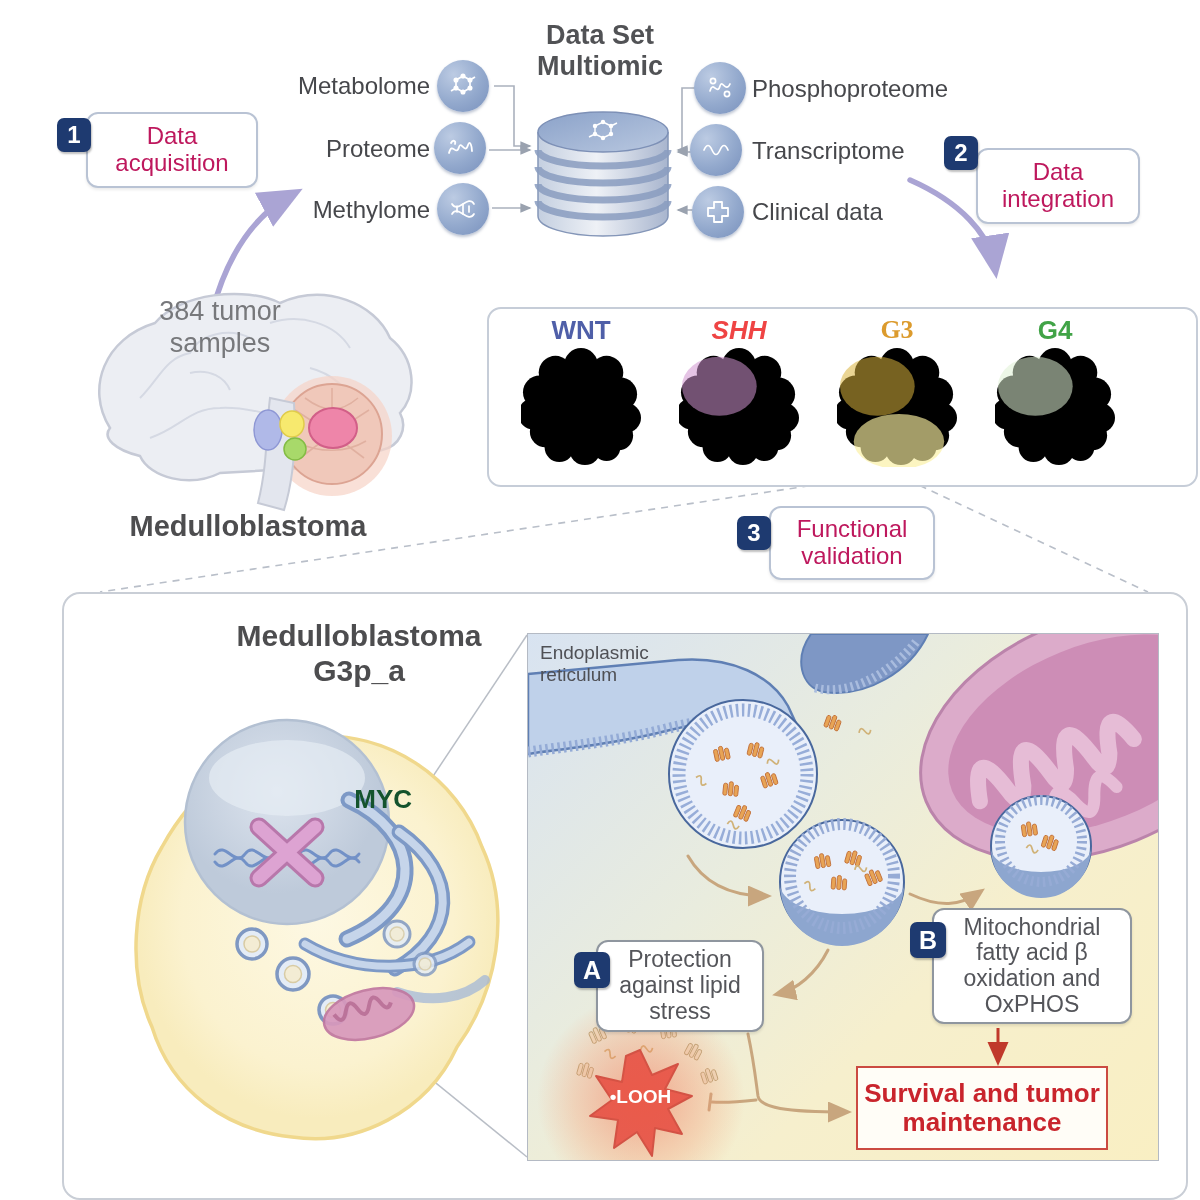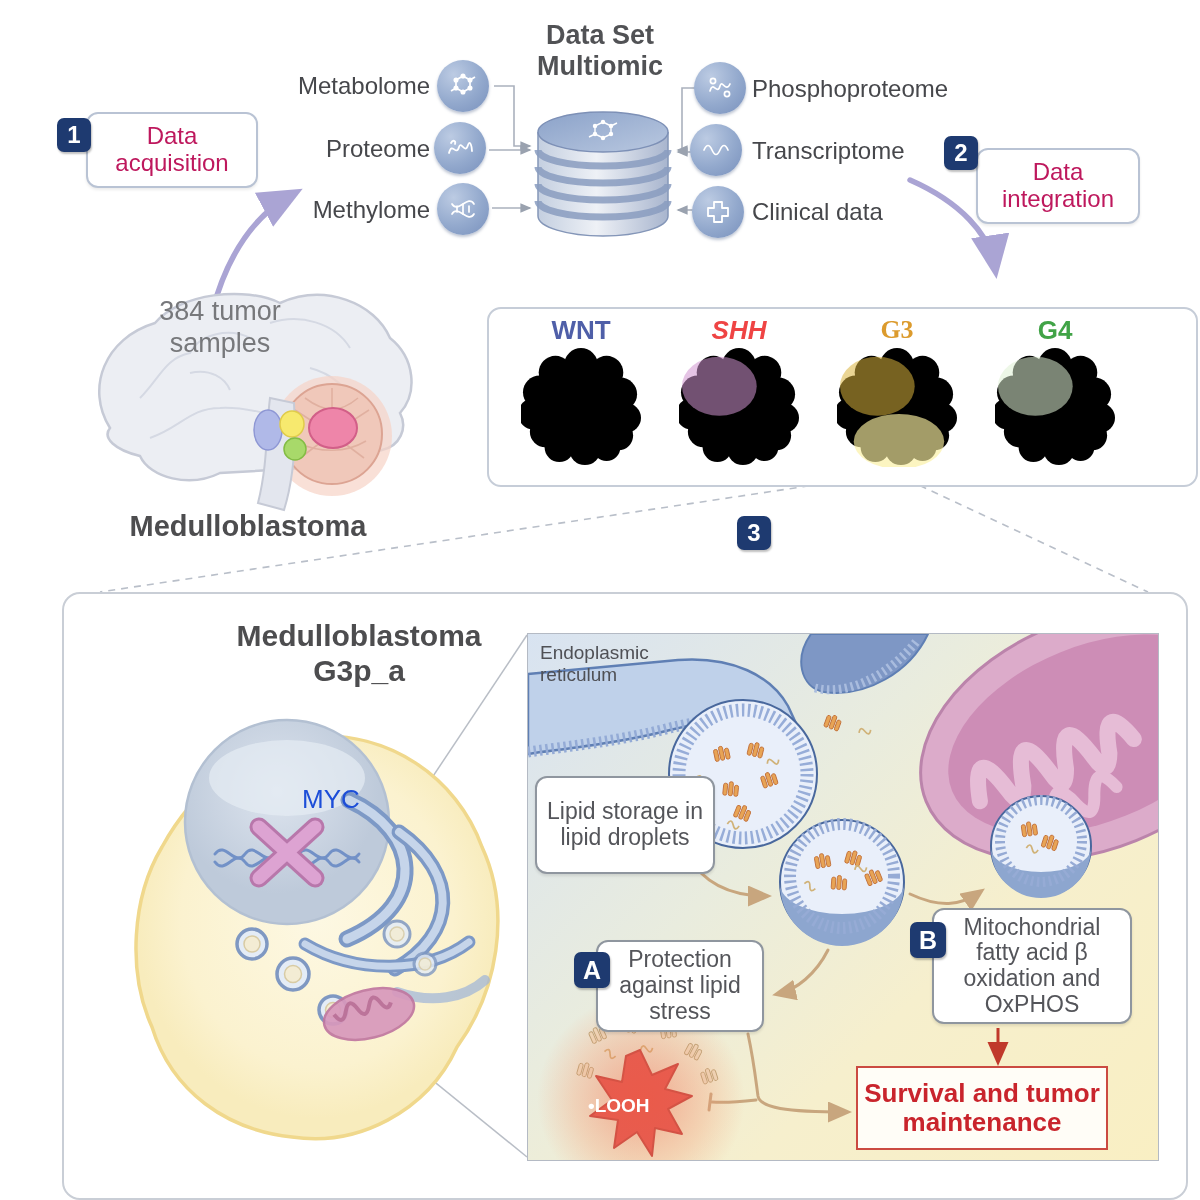--- a/index.html
+++ b/index.html
@@ -33,30 +33,30 @@
         border:1.5px solid #b4bac4;
         background:linear-gradient(135deg,#d8e3f1 0%,#e9ecde 38%,#f6efcd 65%,#f9efc3 100%);}
   .wbox{position:absolute;background:#fff;border:2px solid #8f969f;border-radius:12px;
         color:#54555a;font-size:23px;line-height:1.12;text-align:center;
         display:flex;align-items:center;justify-content:center;padding:6px 8px;box-sizing:border-box;
         box-shadow:0 2px 3px rgba(0,0,0,.10);z-index:6;}
   .dbadge{width:36px;height:36px;font-size:25px;z-index:7;}
   #er-label{position:absolute;left:12px;top:8px;font-size:19px;color:#4f5055;line-height:1.15;z-index:6;}
   #looh-glow{position:absolute;left:8px;top:360px;width:210px;height:210px;border-radius:50%;z-index:4;
         background:radial-gradient(circle,rgba(242,110,80,.55) 0%,rgba(246,150,110,.30) 45%,rgba(246,150,110,0) 70%);}
-  #looh-label{position:absolute;left:60px;top:452px;width:105px;z-index:7;
-        color:#fff;font-weight:bold;font-size:19px;margin-top:9px;}
+  #looh-label{position:absolute;left:60px;top:452px;width:105px;text-align:center;z-index:7;
+        color:#fff;font-weight:bold;font-size:19px;}
   #survival-box{position:absolute;left:328px;top:432px;width:252px;min-height:84px;background:#fffdf7;
         border:2.5px solid #cb4a41;border-radius:0;display:flex;align-items:center;justify-content:center;
         text-align:center;color:#c9242c;font-weight:bold;font-size:26px;line-height:1.1;z-index:6;padding:6px;box-sizing:border-box;}
   
   .brain-text{position:absolute;font-size:27px;color:#77787b;text-align:center;line-height:1.2;z-index:4;}
   .brain-caption{position:absolute;font-size:29px;font-weight:bold;color:#4d4d4f;z-index:4;}
-  #myc-label{position:absolute;left:238px;top:190px;width:110px;text-align:left;
-        font-size:26px;font-weight:normal;color:#1d4ed8;z-index:5;}
+  #myc-label{position:absolute;left:238px;top:190px;width:110px;text-align:right;
+        font-size:26px;font-weight:bold;color:#14532d;z-index:5;}
   .overlay{position:absolute;left:0;top:0;z-index:1;pointer-events:none;}
 </style>
 </head>
 <body>
 
 <div id="stage">
 
   <svg class="overlay" width="1200" height="1200">
     <defs>
       <marker id="mGray" markerWidth="8" markerHeight="8" refX="6" refY="3" orient="auto">
@@ -313,20 +313,23 @@
           <ellipse cx="40" cy="38" rx="38" ry="30" style="fill:var(--patch)" opacity=".55"></ellipse>
           <ellipse cx="62" cy="94" rx="46" ry="28" style="fill:var(--patch2)" opacity=".65"></ellipse>
         </svg>
       </div>
     </div>
   </div>
 
   <div class="badge" style="left:737px;top:516px;">
     <span>3</span>
   </div>
+  <div class="stepbox" style="left:769px;top:506px;width:162px;height:70px;">
+    <span>Functional validation</span>
+  </div>
 
   <div id="bottom-panel">
 
     <svg class="overlay" width="1122" height="604">
       <rect x="156" y="313" width="126" height="103" fill="none" stroke="#a0a6ae" stroke-width="1.5"></rect>
       <line x1="282" y1="313" x2="463" y2="41" stroke="#b9bec6" stroke-width="1.5"></line>
       <line x1="282" y1="416" x2="463" y2="563" stroke="#b9bec6" stroke-width="1.5"></line>
     </svg>
 
     <div class="btitle">
@@ -504,23 +507,20 @@
         </g>
 
         <line x1="470" y1="394" x2="470" y2="426" stroke="#c0392b" stroke-width="3" marker-end="url(#mRed)"></line>
       </svg>
 
       <div id="er-label">
         <div>Endoplasmic</div>
         <div>reticulum</div>
       </div>
 
-      <div class="wbox" style="left:7px;top:142px;width:180px;height:98px;">
-        <span>Lipid storage in lipid droplets</span>
-      </div>
 
       <div class="badge dbadge" style="left:46px;top:318px;">
         <span>A</span>
       </div>
       <div class="wbox" style="left:68px;top:306px;width:168px;height:92px;">
         <span>Protection against lipid stress</span>
       </div>
 
       <div class="badge dbadge" style="left:382px;top:288px;">
         <span>B</span>

